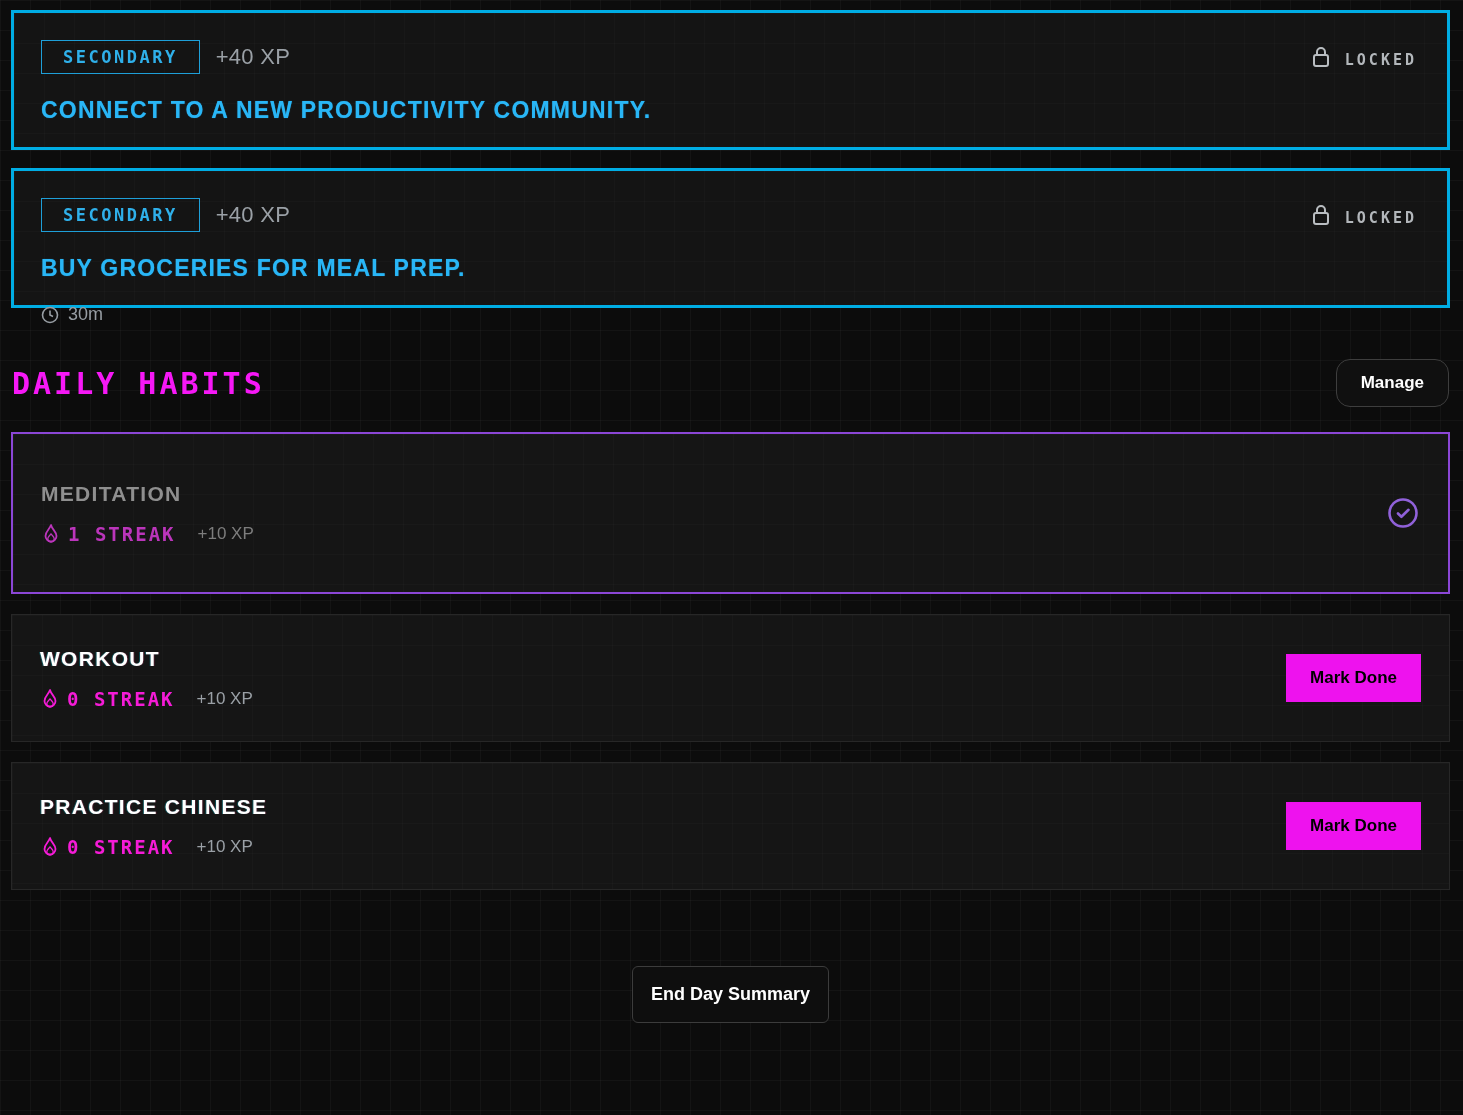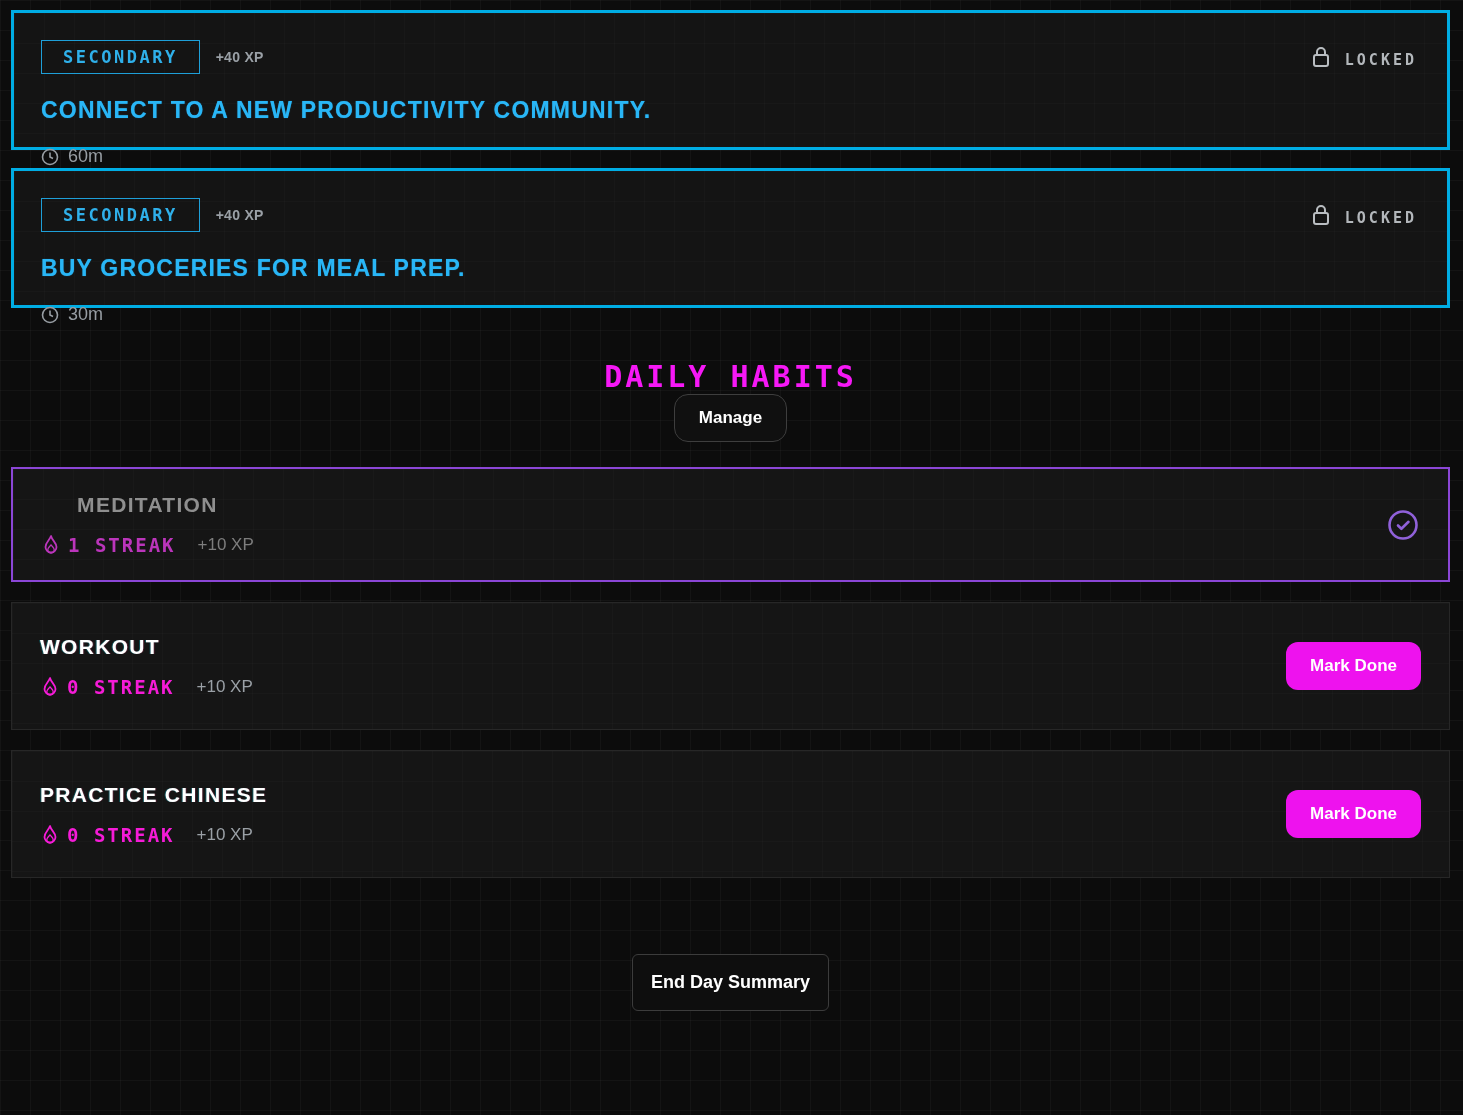--- a/index.html
+++ b/index.html
@@ -33,34 +33,34 @@
   .quest-top { display:flex; align-items:center; justify-content:space-between; }
   .quest-left { display:flex; align-items:center; gap:16px; }
   .quest-badge {
     border:1px solid #1e9fd8;
     color:#2fb0ea;
     font-size:17px;
     letter-spacing:2.5px;
     padding:8px 21px 7px;
     line-height:1;
   }
-  .quest-xp { color:#9aa0a6; font-size:14px; letter-spacing:.3px;font-weight:bold; }
+  .quest-xp { color:#9aa0a6; font-size:22px; letter-spacing:.3px; }
   .quest-lock { display:flex; align-items:flex-end; gap:13px; color:#b9bdc1; }
   .quest-lock .lock-label { font-size:15px; letter-spacing:3px; color:#b3b7bb; }
   .quest-title {
     margin-top:23px;
     color:#29b6f6;
     font-size:23px;
     font-weight:bold;
     letter-spacing:1.2px;
     text-shadow:0 0 1px rgba(41,182,246,.6);
   }
   .quest-time { margin-top:22px; display:flex; align-items:center; gap:9px; color:#979da3; font-size:18px; }
   
-  .section-header { display:flex; align-items:center; justify-content:space-between; margin:51px 1px 25px 1px;flex-direction:column; }
+  .section-header { display:flex; align-items:center; justify-content:space-between; margin:51px 1px 25px 1px; }
   .section-title { color:#f618f6; font-size:30px; letter-spacing:3px; }
   .manage-btn {
     background:#101010;
     border:1px solid #3e3e3e;
     border-radius:14px;
     color:#fff;
     font-family:"Liberation Sans", sans-serif;
     font-weight:bold;
     font-size:17px;
     padding:13px 24px;
@@ -76,41 +76,40 @@
     border:1px solid #272727;
     padding:26px 28px;
     margin-bottom:20px;
     height:128px;
     display:flex;
     align-items:center;
     justify-content:space-between;
   }
   .habit-card.completed {
     border:2px solid #8b46d6;
-    height:115px;
-    text-align:center;
+    height:162px;
   }
   .habit-title {
     color:#fff;
     font-size:21px;
     font-weight:bold;
     letter-spacing:1.3px;
     text-shadow:-1px 0 rgba(0,229,255,.28), 1px 0 rgba(255,64,129,.22);
   }
   .completed .habit-title { color:#8f8f8f; text-shadow:none; }
   .habit-meta { display:flex; align-items:center; gap:22px; margin-top:17px; }
   .streak { display:flex; align-items:center; gap:7px; color:#f51bd7; font-size:19px; letter-spacing:2px; }
   .completed .streak { color:#bb35bb; }
   .habit-xp { color:#9aa0a6; font-size:17px; }
   .completed .habit-xp { color:#7d7d7d; }
   .mark-done-btn {
     background:#ee12ee;
     border:none;
-    border-radius:12px;
-    color:#ffffff;
+    border-radius:0;
+    color:#000000;
     font-family:"Liberation Sans", sans-serif;
     font-weight:bold;
     font-size:17px;
     padding:14px 24px;
     cursor:pointer;
   }
   .check-toggle { background:none; border:none; cursor:pointer; padding:0; line-height:0; }
   
   .footer { display:flex; justify-content:center; margin-top:76px; }
   .end-day-btn {
@@ -139,29 +138,20 @@
       <span class="icon">
         <svg width="22" height="24" viewBox="0 0 22 24" fill="none" stroke="#b9bdc1" stroke-width="2">
           <rect x="4" y="10" width="14" height="11" rx="2"></rect>
           <path d="M7 10 V7 a4 4 0 0 1 8 0 V10"></path>
         </svg>
       </span>
       <span class="lock-label techno">LOCKED</span>
     </div>
   </div>
   <div class="quest-title">CONNECT TO A NEW PRODUCTIVITY COMMUNITY.</div>
-  <div class="quest-time">
-    <span class="icon">
-      <svg width="18" height="18" viewBox="0 0 18 18" fill="none" stroke="#979da3" stroke-width="1.6">
-        <circle cx="9" cy="9" r="7.5"></circle>
-        <path d="M9 4.5 V9 L12 10.5"></path>
-      </svg>
-    </span>
-    <span>60m</span>
-  </div>
 </div>
 
 <div class="quest-card">
   <div class="quest-top">
     <div class="quest-left">
       <span class="quest-badge techno">SECONDARY</span>
       <span class="quest-xp">+40 XP</span>
     </div>
     <div class="quest-lock">
       <span class="icon">

